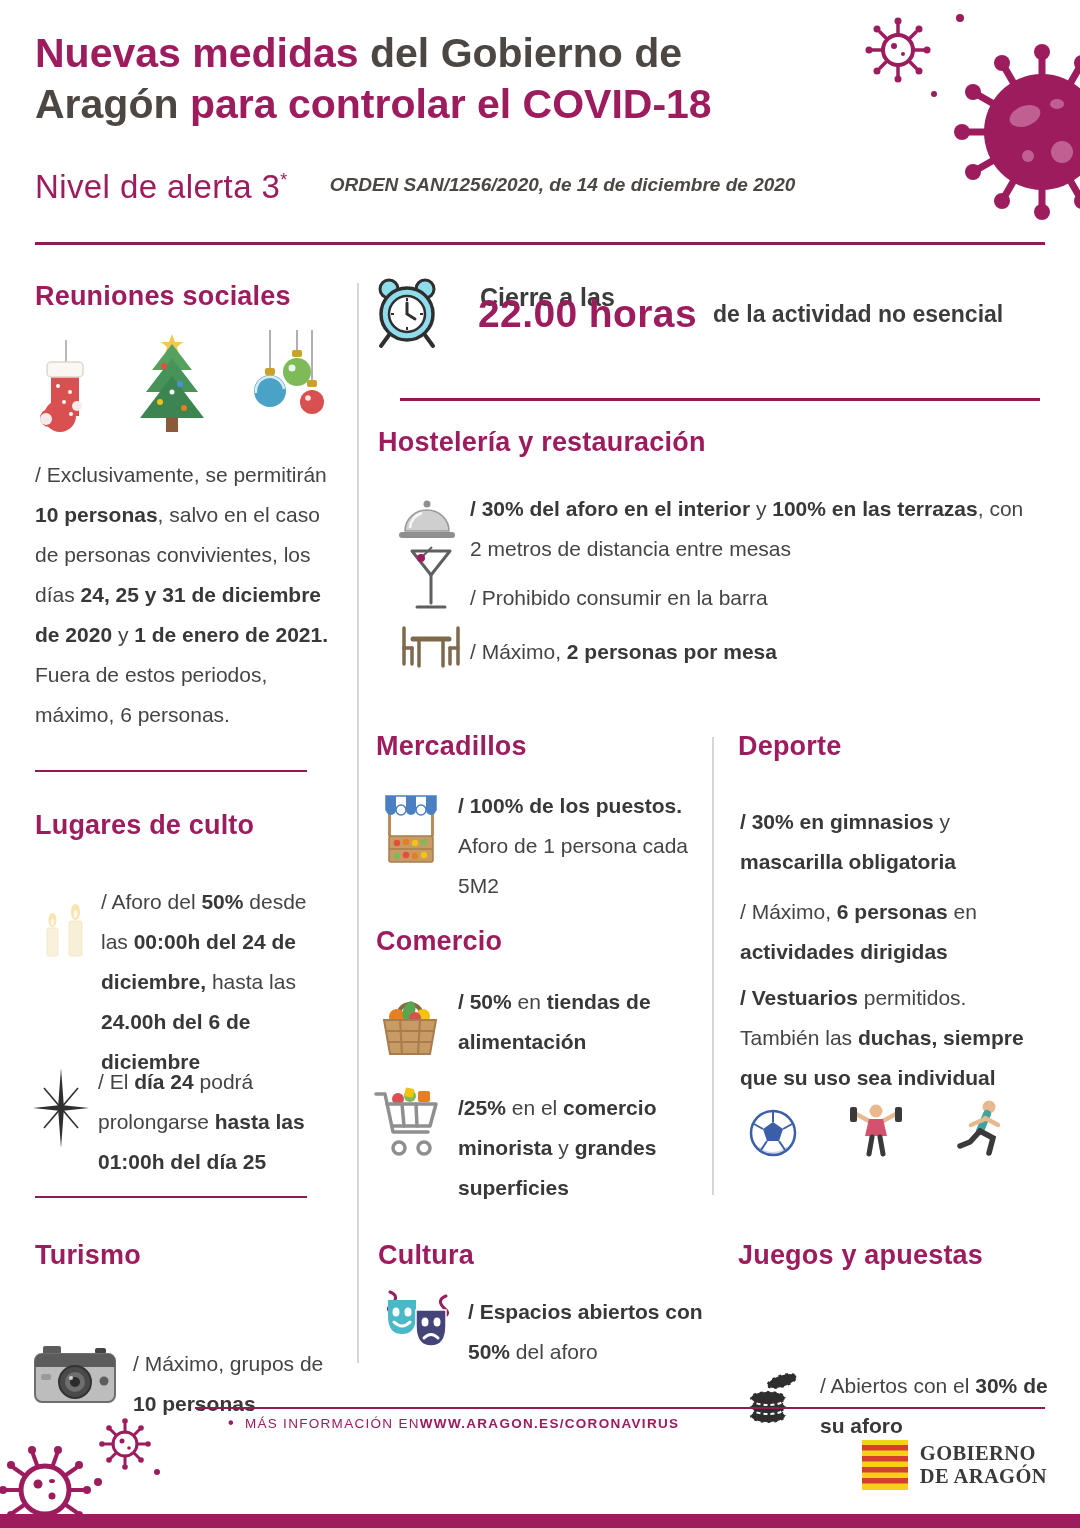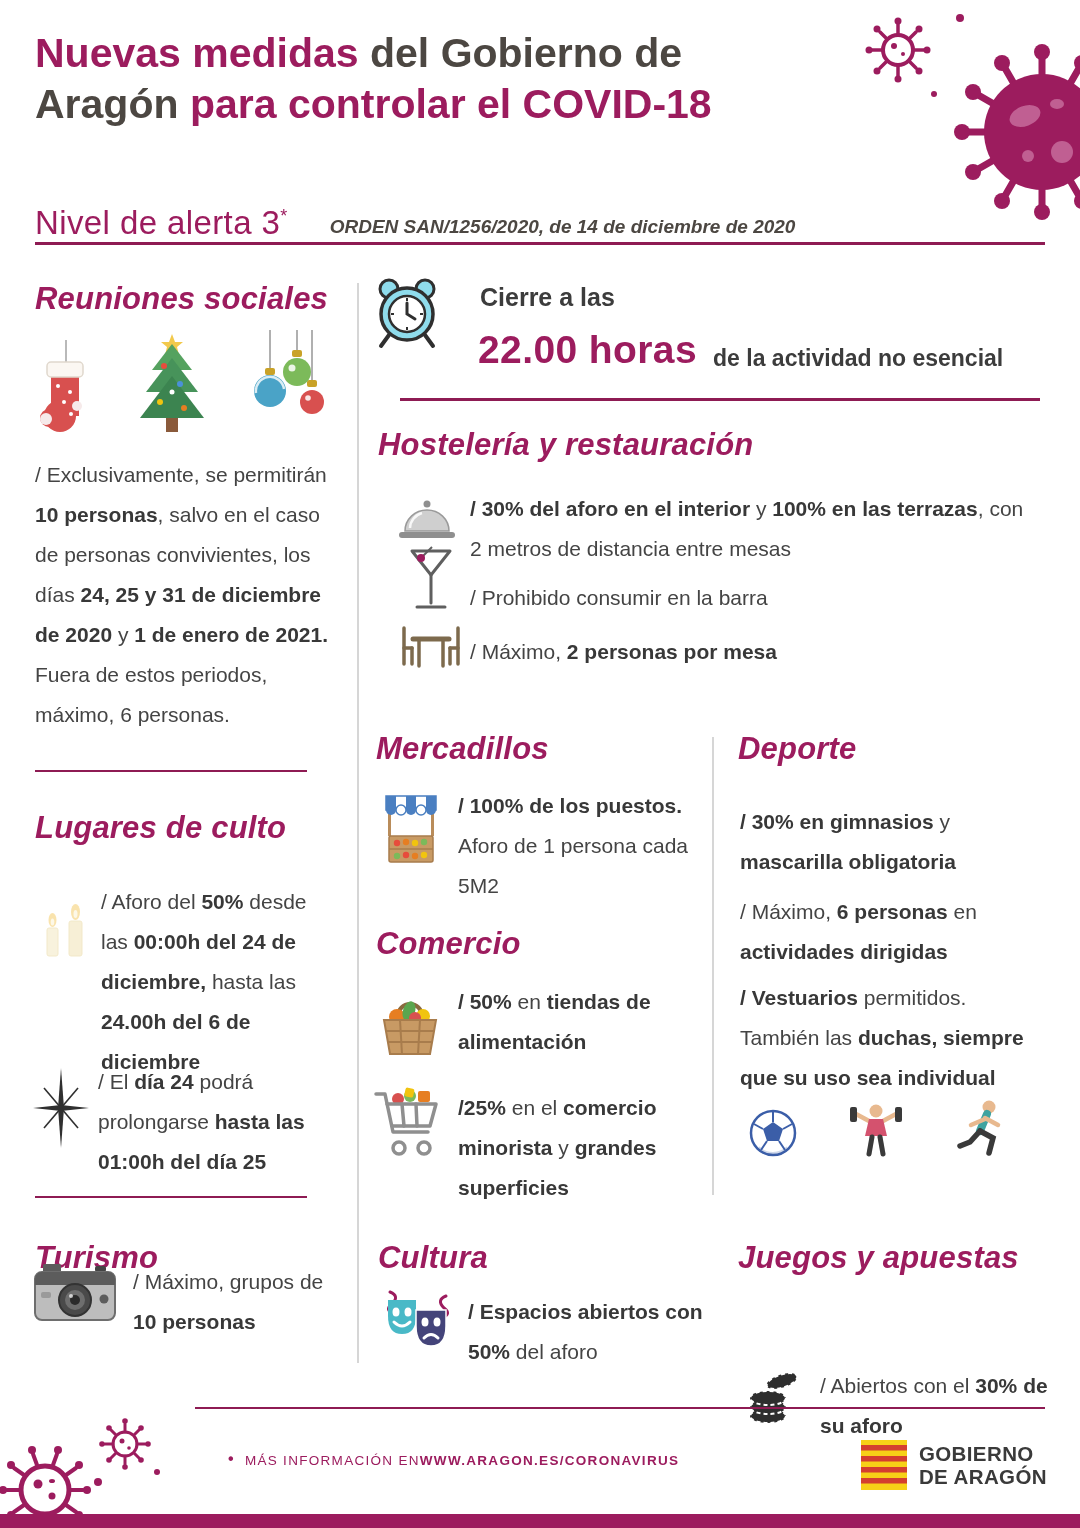--- a/index.html
+++ b/index.html
@@ -7,40 +7,40 @@
     --rule:#8e1b53;
     --ink:#444444;
   }
   html,body{margin:0;padding:0;background:#ffffff;}
   .page{
     position:relative;width:1080px;height:1528px;background:#ffffff;
     font-family:"Liberation Sans","DejaVu Sans",sans-serif;color:var(--ink);
     overflow:hidden;
   }
   .abs{position:absolute;}
-  .h{font-size:31px;font-weight:700;color:var(--accent);letter-spacing:.2px;font-style:italic;}
+  .h{font-size:27px;font-weight:700;color:var(--accent);letter-spacing:.2px;}
   .body{font-size:21px;line-height:40px;color:var(--ink);}
   .b{font-weight:700;color:#383838;}
   .hr{background:var(--rule);}
   .vr{background:#d6d6d6;}
   .title{font-size:41px;line-height:51px;font-weight:700;color:#4c4742;}
   .title .acc{color:var(--accent);}
   .alert{font-size:33px;font-weight:400;color:var(--accent);letter-spacing:.4px;}
   .alert sup{font-size:18px;}
   .order{font-size:19px;font-style:italic;font-weight:700;color:#4c4742;padding-bottom:4px;}
   .cl-intro{font-size:25px;font-weight:700;color:#3c3c3c;}
   .cl-time{font-size:39px;font-weight:700;color:var(--accent);letter-spacing:.4px;}
   .cl-scope{font-size:23px;font-weight:700;color:#3c3c3c;}
   .finfo{font-size:13.5px;color:var(--accent);letter-spacing:1.3px;font-weight:400;}
   .finfo .link{font-weight:700;}
   .finfo .dot{font-size:16px;margin-right:10px;font-weight:700;}
-  .logo-line{font-size:20.5px;font-weight:700;color:#3a3a3a;line-height:23px;letter-spacing:.4px;}
+  .logo-line{font-size:20.5px;font-weight:700;color:#3a3a3a;line-height:23px;letter-spacing:.4px;font-family:Liberation Serif, serif;}
   .bar{background:var(--accent);}
   .row{display:flex;}
-  .baseline{align-items:flex-end;margin-top:36px;}
+  .baseline{align-items:center;}
 </style>
 </head>
 <body>
 
 <div class="page">
 
   <div class="abs title" style="left:35px;top:28px;width:850px;">
     <div><span class="acc">Nuevas medidas</span><span> del Gobierno de</span></div>
     <div><span>Aragón </span><span class="acc">para controlar el COVID-18</span></div>
   </div>
@@ -198,21 +198,21 @@
           <line x1="46" y1="22" x2="12" y2="62"></line>
       </g>
     </svg>
     <div class="body" style="width:237px;margin-left:8px;"><span>/ El </span><span class="b">día 24</span><span> podrá prolongarse </span><span class="b">hasta las 01:00h del día 25</span></div>
   </div>
 
   <div class="abs hr" style="left:35px;top:1196px;width:272px;height:2px;"></div>
 
   <div class="abs h" style="left:35px;top:1240px;">Turismo</div>
 
-  <div class="abs row" style="left:33px;top:1258px;width:310px;">
+  <div class="abs row" style="left:33px;top:1340px;width:310px;">
     <svg width="84" height="68" viewBox="0 0 84 68" style="flex:0 0 84px;">
       <rect x="10" y="6" width="18" height="9" rx="2" fill="#5c5c5c"></rect>
       <rect x="62" y="8" width="11" height="6" rx="2" fill="#444444"></rect>
       <rect x="2" y="14" width="80" height="48" rx="7" fill="#bdbdbd" stroke="#6e6e6e" stroke-width="2"></rect>
       <path d="M2 27 h80 v-6 a7 7 0 0 0 -7 -7 H9 a7 7 0 0 0 -7 7 z" fill="#5c5c5c"></path>
       <circle cx="42" cy="42" r="16" fill="#4a4a4a" stroke="#333333" stroke-width="2"></circle>
       <circle cx="42" cy="42" r="10" fill="#6e6e6e"></circle>
       <circle cx="42" cy="42" r="5" fill="#2b2b2b"></circle>
       <circle cx="38" cy="38" r="2" fill="#ffffff" opacity=".7"></circle>
       <circle cx="71" cy="41" r="4.5" fill="#5c5c5c"></circle>

